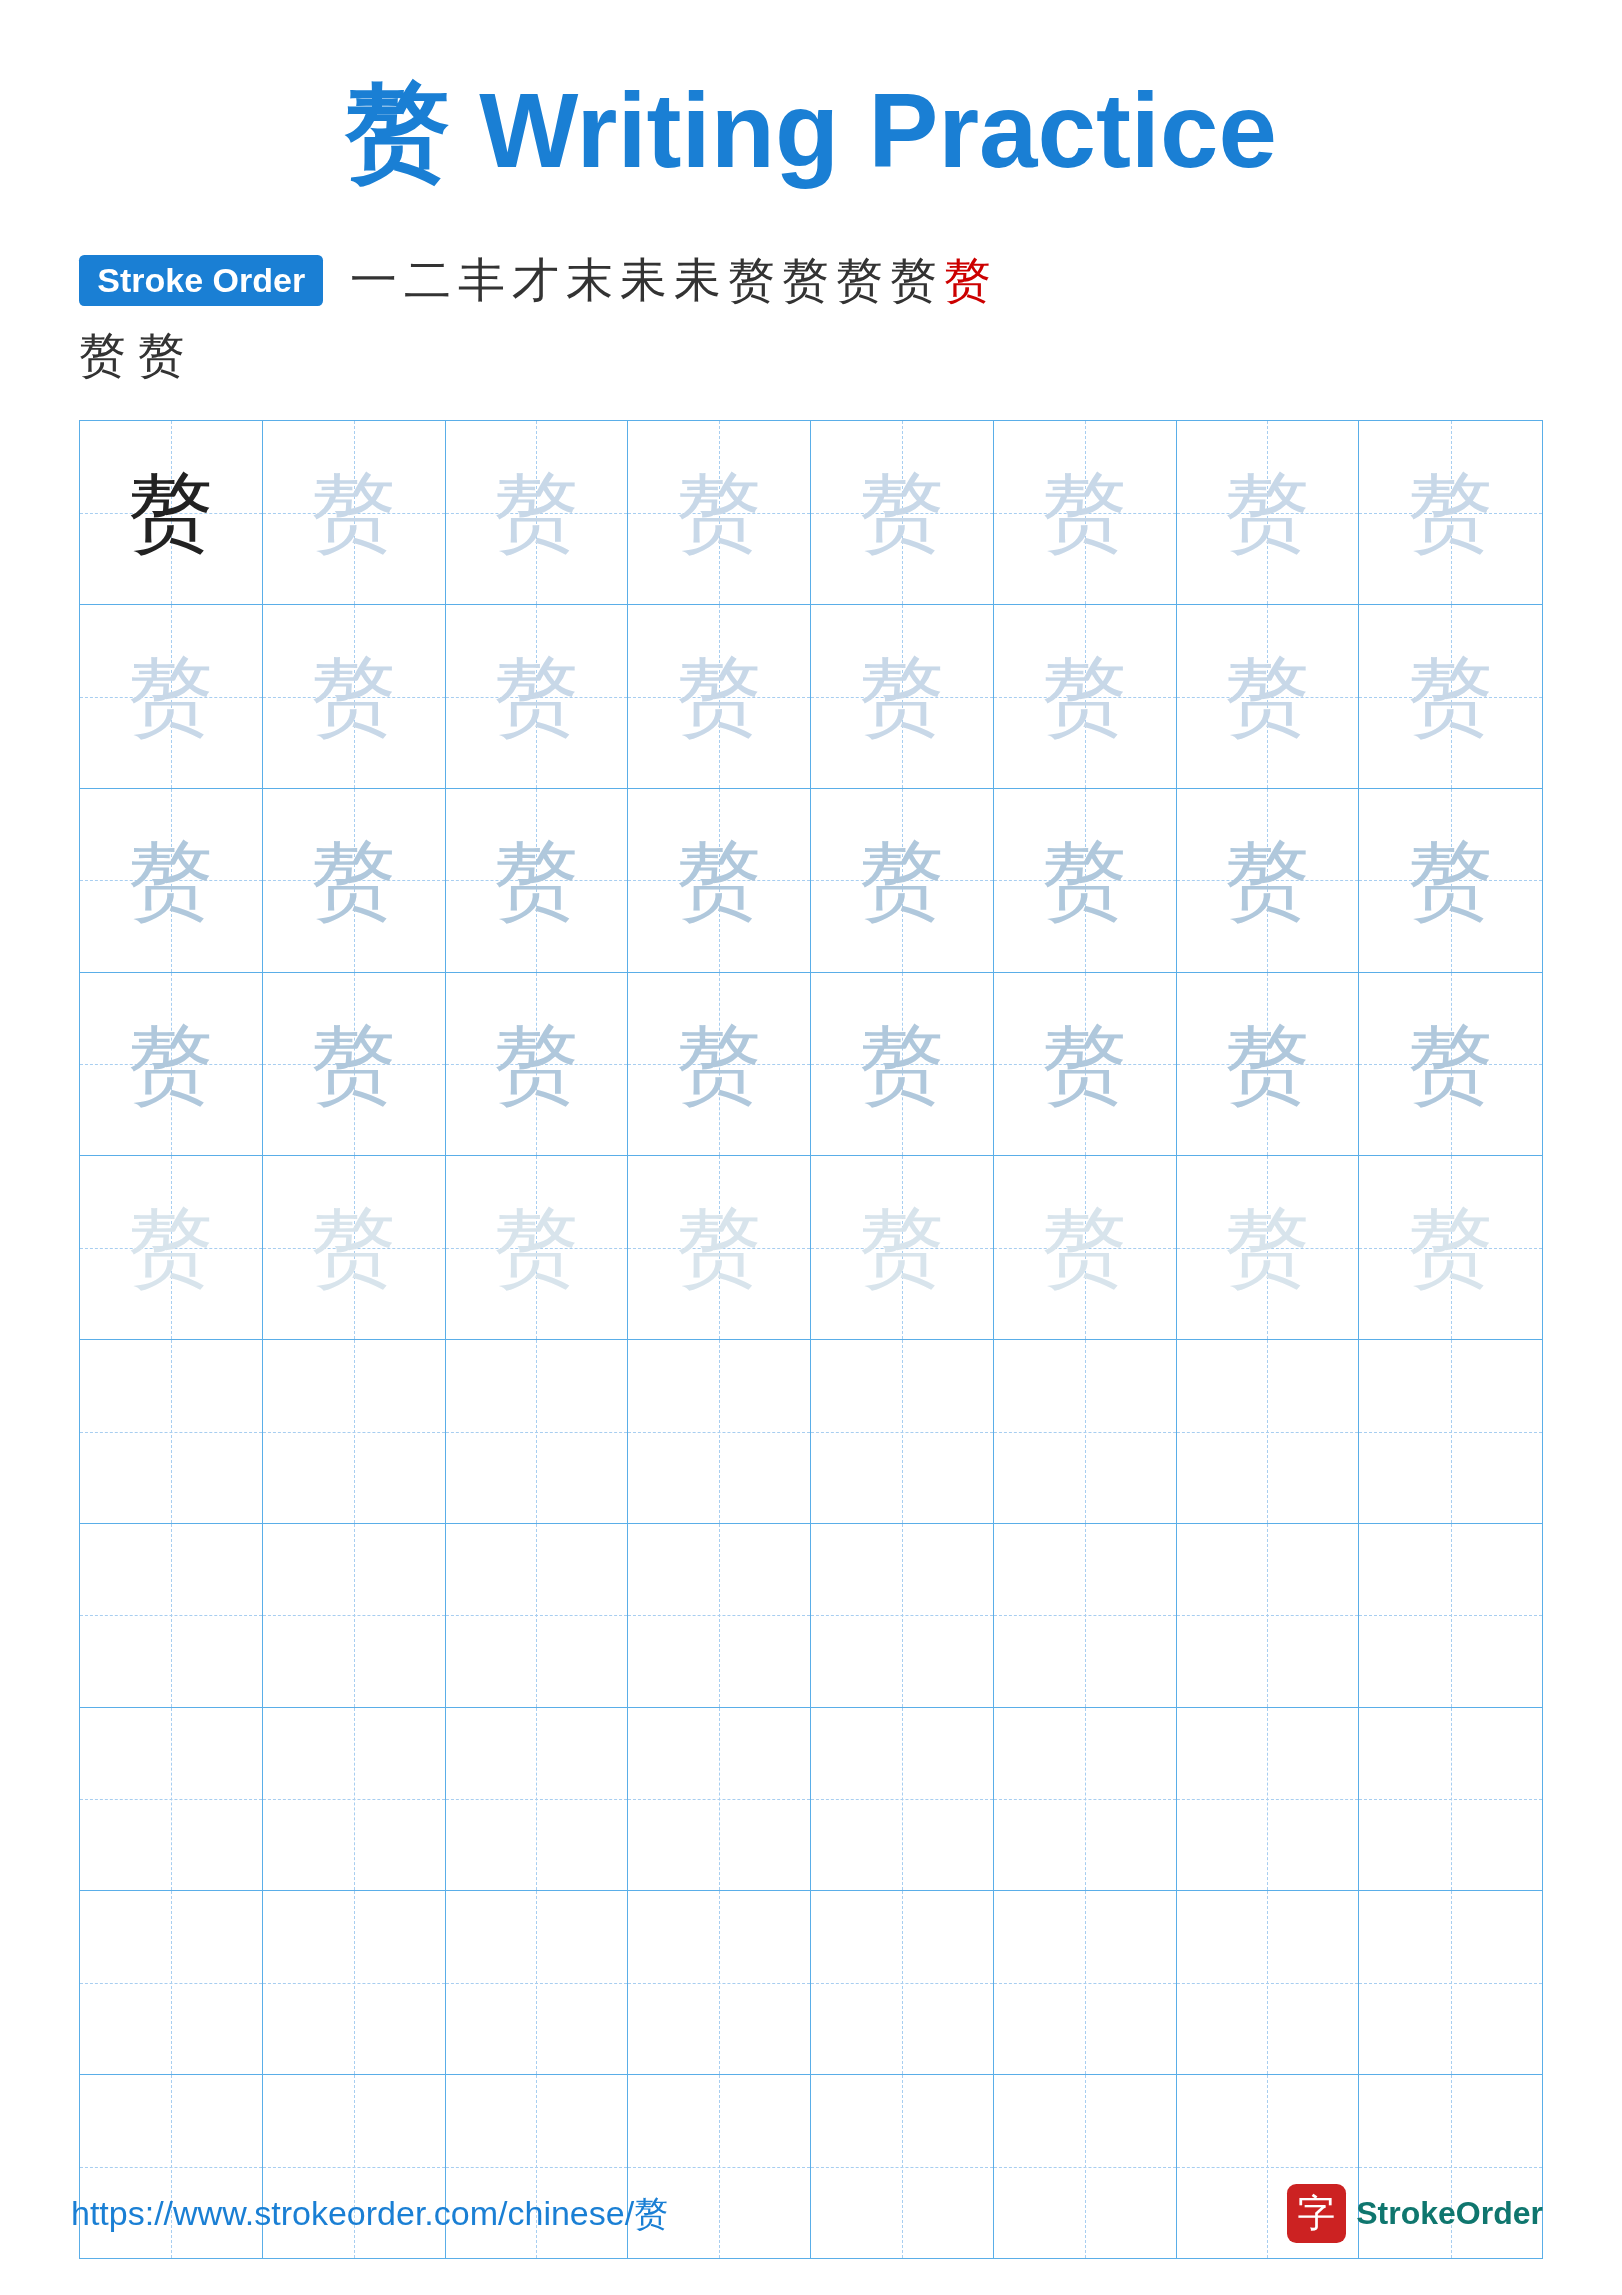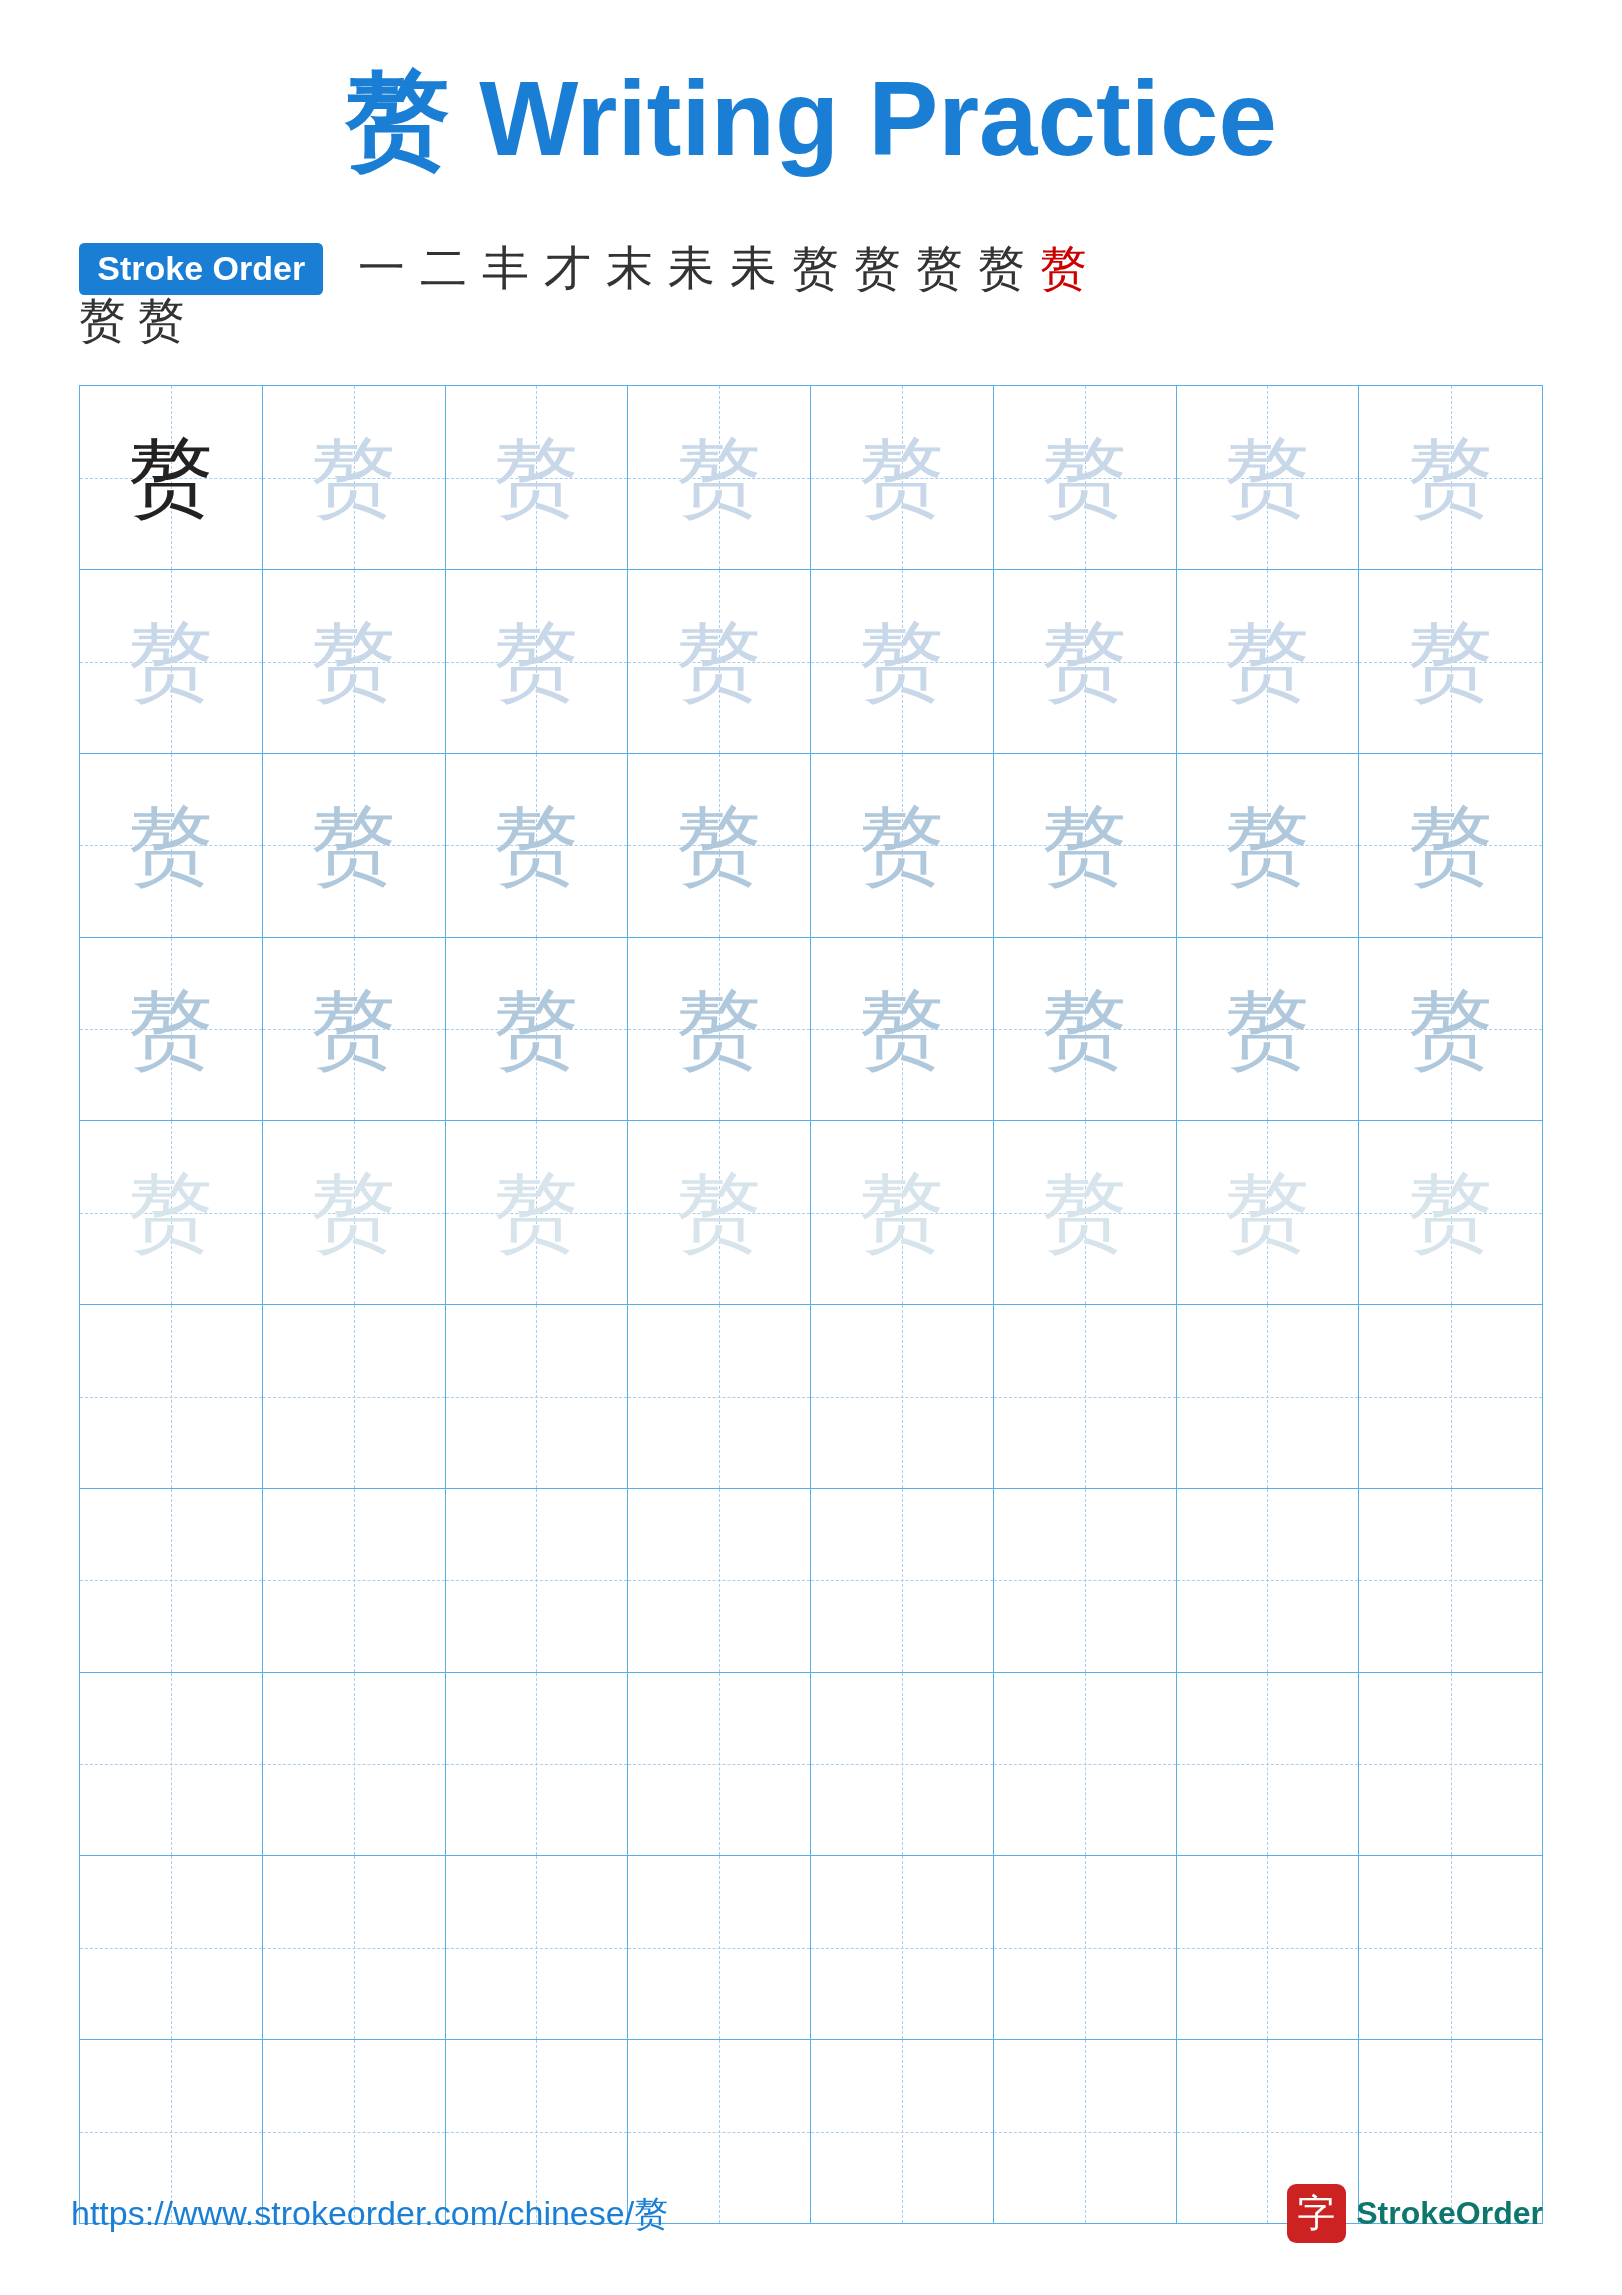--- a/index.html
+++ b/index.html
@@ -11,21 +11,21 @@
       font-family: serif;
       position: relative;
       overflow: hidden;
     }
 
     .page {
       width: 1622px;
       height: 2295px;
       background: #fff;
       position: relative;
-      padding: 24px 79px;
+      padding: 36px 79px;
     }
 
     
     .title {
       text-align: center;
       margin-bottom: 52px;
       margin-top: 26px;
     }
     .title-text {
       font-size: 105px;
@@ -168,23 +168,24 @@
       color: #0f766e;
       font-family: sans-serif;
     }
 
     
     .stroke-section {
       margin-bottom: 39px;
     }
     .stroke-row-1 {
       display: flex;
+      align-items: center;
       flex-wrap: nowrap;
-      gap: 15px;
-      margin-bottom: 0;
+      gap: 7px;
+      margin-bottom: 23px;
     }
     .stroke-row-2 {
       display: flex;
       align-items: center;
       gap: 11.8px;
       margin-left: 0;
     }
   </style>
 </head>
 <body>

